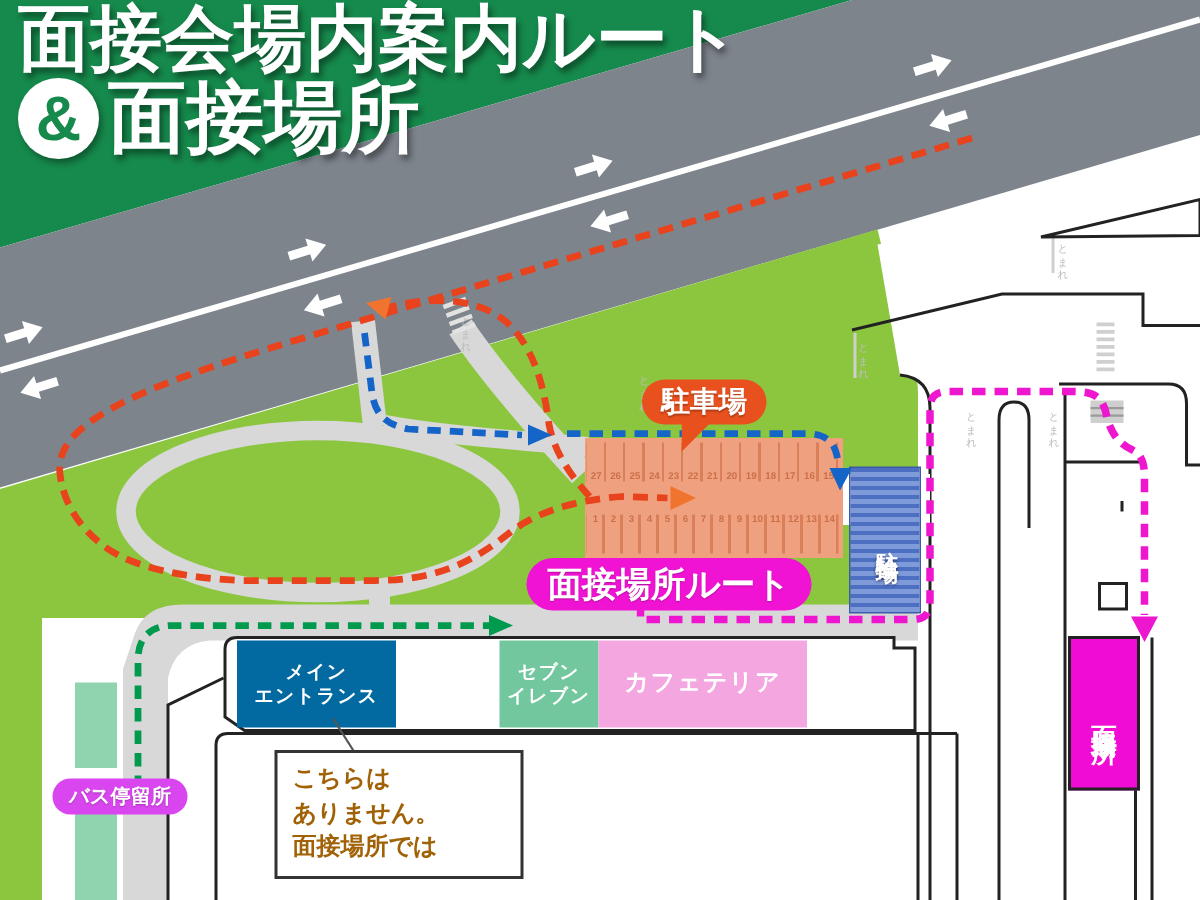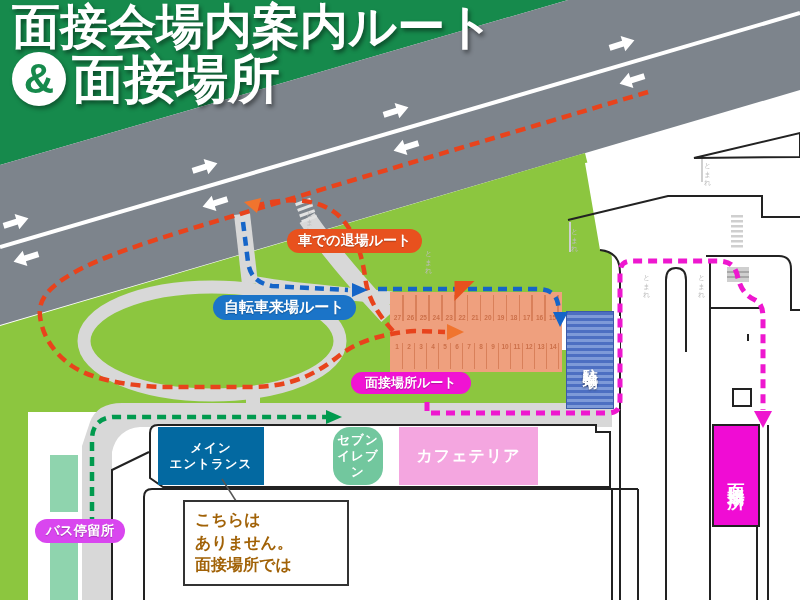--- a/index.html
+++ b/index.html
@@ -172,21 +172,21 @@
         <span>14</span>
       </div>
   </div>
   <div id="bikepark" class="mid vroom" style="left:566px;top:311px;width:46px;height:96px;">
     <span>駐輪場</span>
   </div>
   <div class="mid blk pink" style="left:158px;top:427px;width:106px;height:58px;font-size:12.5px;">
     <span>メイン</span>
     <span>エントランス</span>
   </div>
-  <div class="mid blk mint" style="left:333px;top:427px;width:50px;height:58px;font-size:12.5px;border-radius:17px;">
+  <div class="mid blk mint" style="left:333px;top:427px;width:66px;height:58px;font-size:12.5px;">
     <span>セブン</span>
     <span>イレブン</span>
   </div>
   <div class="mid blk lpink" style="left:399px;top:427px;width:139px;height:58px;font-size:16px;">
     <span>カフェテリア</span>
   </div>
   <div id="interview-room" class="mid vroom" style="left:712px;top:424px;width:44px;height:99px;">
     <span>面接場所</span>
   </div>
 
@@ -207,24 +207,23 @@
   </svg>
 
   <div class="hud title">
     <div class="l1">面接会場内案内ルート</div>
     <div class="l2">
       <span class="ampcircle">&amp;</span>
       <span>面接場所</span>
     </div>
   </div>
 
-  <div class="hud pill orange" style="left:287px;top:229px;font-size:14px;">車での退場ルート</div>
-  <div class="hud pill blue" style="left:213px;top:295px;font-size:15px;">自転車来場ルート</div>
+  <div class="hud pill orange" style="left:428px;top:253px;font-size:19px;padding:2px 13px;">駐車場</div>
   <div class="hud tri" style="left:452px;top:281px;"></div>
-  <div class="hud pill magenta" style="left:351px;top:372px;font-size:13px;padding:2px 14px;border-radius:18px;">面接場所ルート</div>
+  <div class="hud pill magenta" style="left:351px;top:372px;font-size:23px;padding:2px 14px;border-radius:18px;">面接場所ルート</div>
   <div class="hud pill green" style="left:35px;top:519px;font-size:13.5px;">バス停留所</div>
 
   <div id="notice" class="hud">
     <div>こちらは</div>
     <div>ありません。</div>
     <div>面接場所では</div>
   </div>
 <div class="tomare" style="left: 306px; top: 206px;">とまれ</div>
     <div class="tomare" style="left: 425px; top: 246px;">とまれ</div>
     <div class="tomare" style="left: 571px; top: 224px;">とまれ</div>

